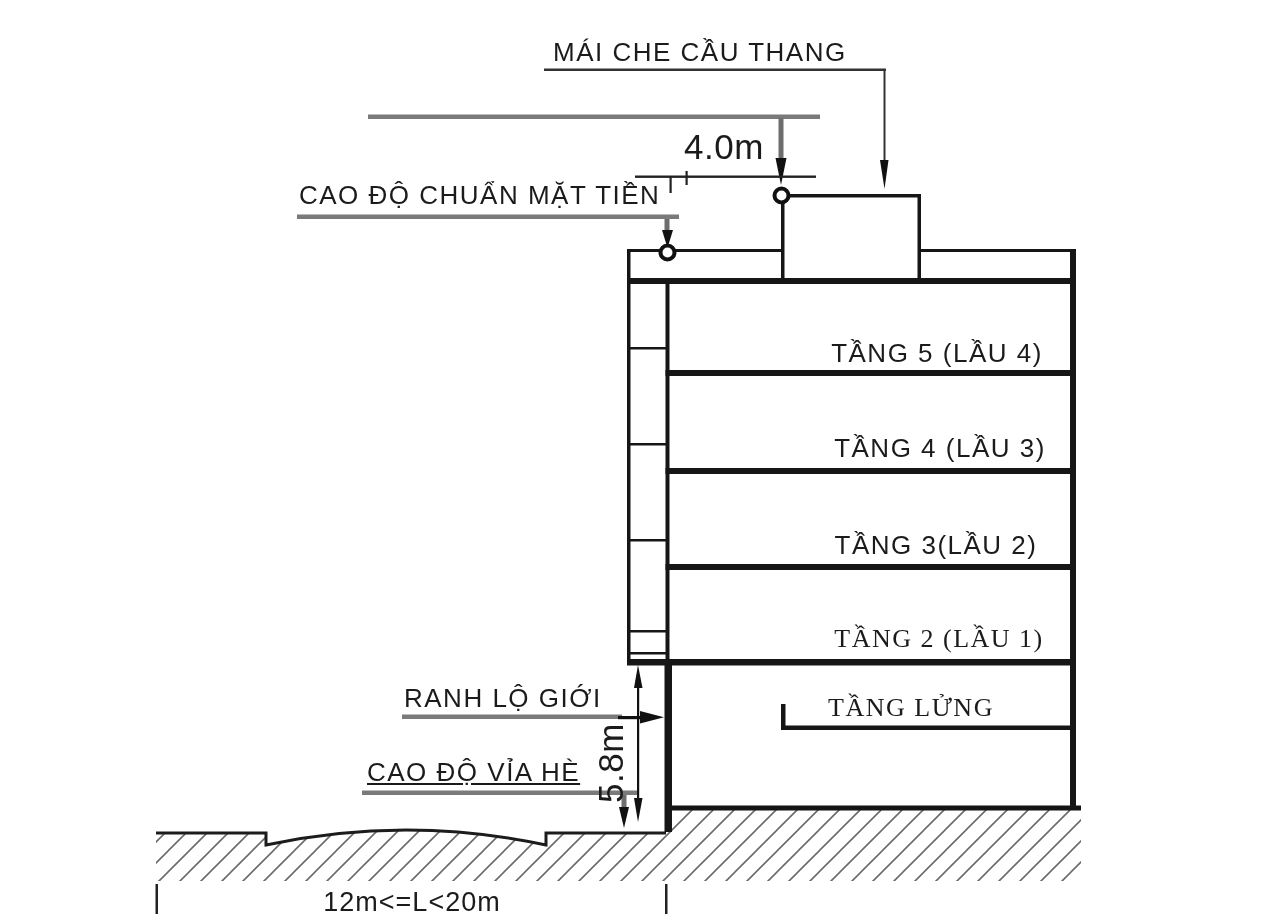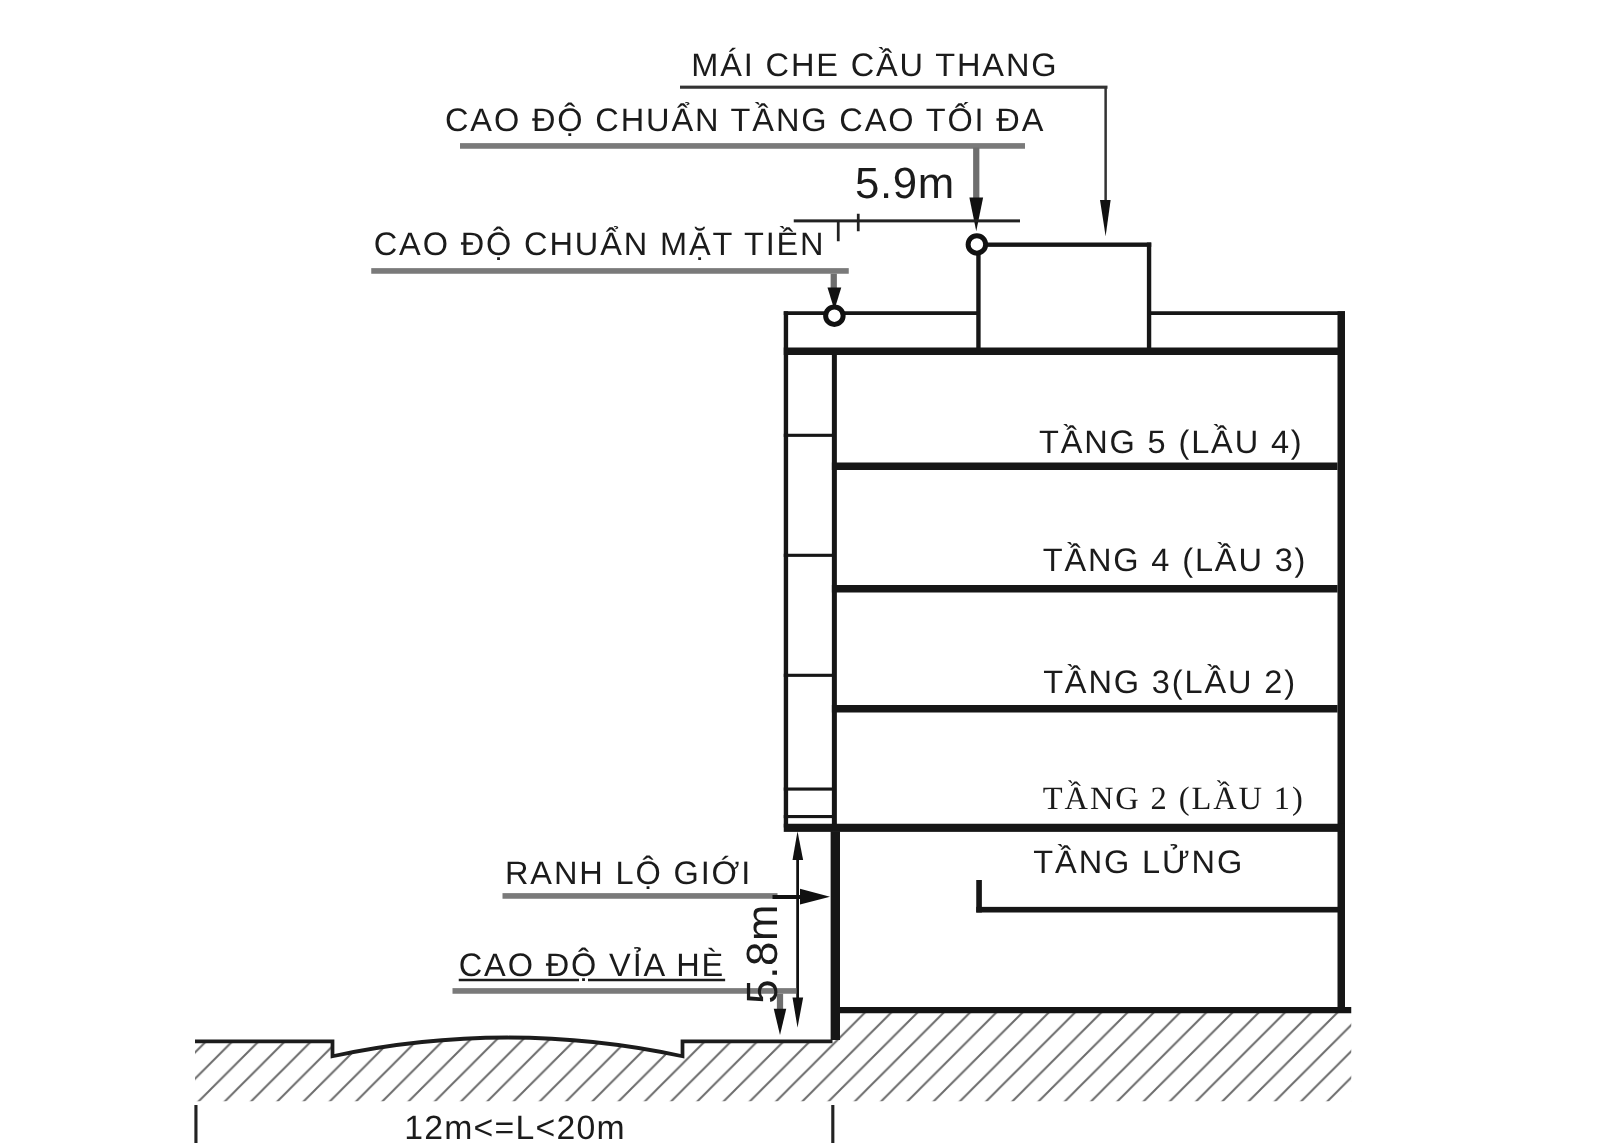--- a/index.html
+++ b/index.html
@@ -18,21 +18,21 @@
   
   .pos-roof-cover{left:553px;top:7px;}
   .pos-max-height{left:356px;top:51px;}
   .pos-dim-4m{left:724px;top:97px;}
   .pos-facade{left:299px;top:150px;}
   
   .pos-f0{left:937px;top:308px;}
   .pos-f1{left:940px;top:403px;}
   .pos-f2{left:936px;top:500px;}
   .pos-f3{left:939px;top:593px;font-family:Liberation Serif, serif;}
-  .pos-f4{left:911px;top:644px;}
+  .pos-f4{left:911px;top:662px;font-family:Liberation Serif, serif;}
   .pos-f5{left:922px;top:733px;}
   
   .pos-ranh{left:404px;top:653px;}
   .pos-viahe{left:367px;top:727px;text-decoration:underline;}
   .pos-dim-58{left:611px;top:731px;transform:translate(-50%,-50%) rotate(-90deg);}
   .pos-dim-road{left:412px;top:856px;font-size:27px;letter-spacing:1px;}
 </style>
 </head>
 <body>
 
@@ -109,22 +109,21 @@
 
       <rect x="155.5" y="909.5" width="512" height="2.5" fill="#222222"></rect>
       <rect x="155.5" y="852" width="2.5" height="62" fill="#222222"></rect>
       <rect x="665" y="852" width="2.5" height="62" fill="#222222"></rect>
       <rect x="162" y="906.5" width="10" height="6" fill="#111111"></rect>
       <rect x="648" y="906.5" width="10" height="6" fill="#111111"></rect>
     </g>
   </svg>
 
   <div class="lbl pos-roof-cover">MÁI CHE CẦU THANG</div>
-  <div class="lbl pos-max-height">CAO ĐỘ CHUẨN TẦNG CAO TỐI ĐA</div>
-  <div class="lbl dim ctr pos-dim-4m">5.9m</div>
+  <div class="lbl dim ctr pos-dim-4m">4.0m</div>
   <div class="lbl pos-facade">CAO ĐỘ CHUẨN MẶT TIỀN</div>
 
   <div class="lbl ctr pos-f0">TẦNG 5 (LẦU 4)</div>
   <div class="lbl ctr pos-f1">TẦNG 4 (LẦU 3)</div>
   <div class="lbl ctr pos-f2">TẦNG 3(LẦU 2)</div>
   <div class="lbl ctr pos-f3">TẦNG 2 (LẦU 1)</div>
   <div class="lbl ctr pos-f4">TẦNG LỬNG</div>
 
   <div class="lbl pos-ranh">RANH LỘ GIỚI</div>
   <div class="lbl dim pos-dim-58">5.8m</div>

